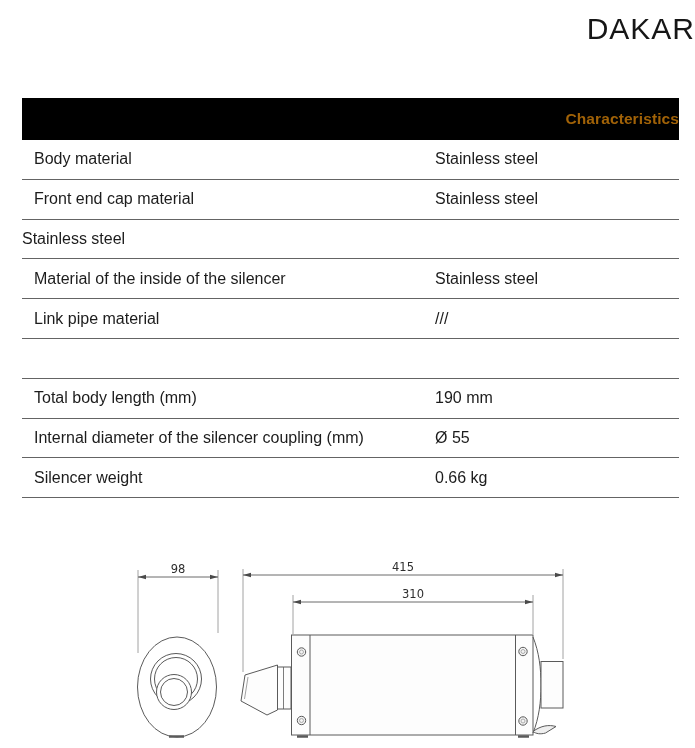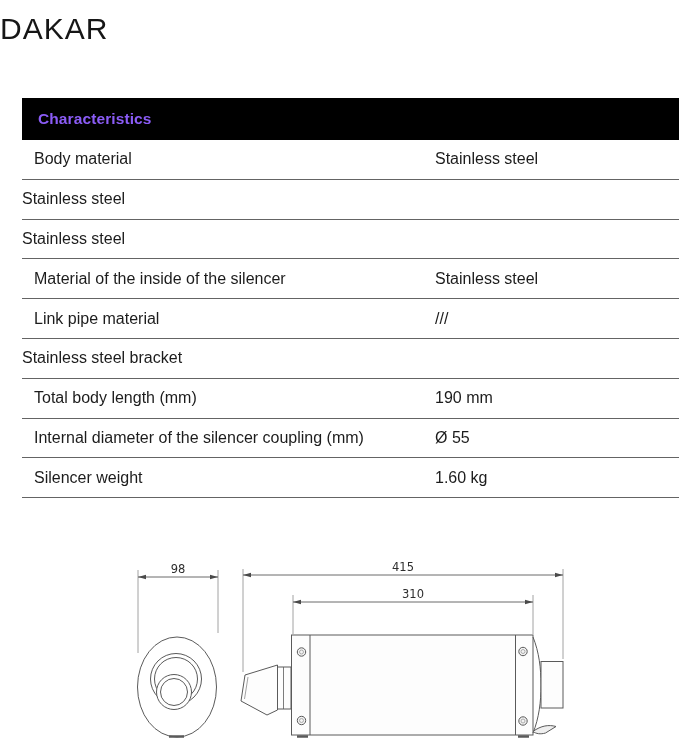--- a/index.html
+++ b/index.html
@@ -5,39 +5,40 @@
   html,body { margin:0; padding:0; }
   body {
     width:695px; height:748px;
     background:#ffffff;
     font-family:"Liberation Sans", sans-serif;
     position:relative;
     overflow:hidden;
   }
   .page-title {
     position:absolute; top:13px; left:0; width:695px;
-    text-align:left;
+    text-align:right;
     font-size:30px; line-height:32px;
     letter-spacing:1px;
     color:#161616;
     font-weight:400;
   }
   .char-table {
     position:absolute; top:98px; left:22px; width:657px;
   }
   .table-header {
     background:#000000;
-    color:#8b5cf6;
+    color:#a16207;
     height:42px;
     display:flex; align-items:center;
     padding-left:16px;
     box-sizing:border-box;
     font-weight:bold;
     font-size:15.5px;
     letter-spacing:0.1px;
+    justify-content:flex-end;
   }
   .table-row {
     height:39.8px;
     display:flex; align-items:center;
     border-bottom:1.5px solid #646464;
     box-sizing:border-box;
     font-size:16px;
     color:#1c1c1c;
   }
   .cell-label {
@@ -69,55 +70,55 @@
   <div class="table-header">
     <span>Characteristics</span>
   </div>
   <div>
   <div class="table-row">
     <span class="cell-label">Body material</span>
     <span class="cell-value">Stainless steel</span>
   </div>
 
   <div class="table-row">
+    <span class="cell-label">Front end cap material</span>
     <span class="cell-value">Stainless steel</span>
   </div>
 
   <div class="table-row">
     <span class="cell-value">Stainless steel</span>
   </div>
 
   <div class="table-row">
     <span class="cell-label">Material of the inside of the silencer</span>
     <span class="cell-value">Stainless steel</span>
   </div>
 
   <div class="table-row">
     <span class="cell-label">Link pipe material</span>
     <span class="cell-value">///</span>
   </div>
 
   <div class="table-row">
-    <span class="cell-value">Stainless steel bracket</span>
   </div>
 
   <div class="table-row">
     <span class="cell-label">Total body length (mm)</span>
     <span class="cell-value">190 mm</span>
   </div>
 
   <div class="table-row">
     <span class="cell-label">Internal diameter of the silencer coupling (mm)</span>
     <span class="cell-value">Ø 55</span>
   </div>
 
 
   <div class="table-row">
     <span class="cell-label">Silencer weight</span>
-    <span class="cell-value">1.60 kg</span>
+    <span class="cell-value">0.66 kg</span>
   </div>
 </div>
 </div>
 
 <div class="drawing-wrap">
   <svg width="695" height="208" viewBox="0 0 695 208">
     <g stroke="#8a8a8a" stroke-width="0.8" fill="none">
 
       <path d="M138,30 V113"></path>
       <path d="M218,30 V93"></path>

